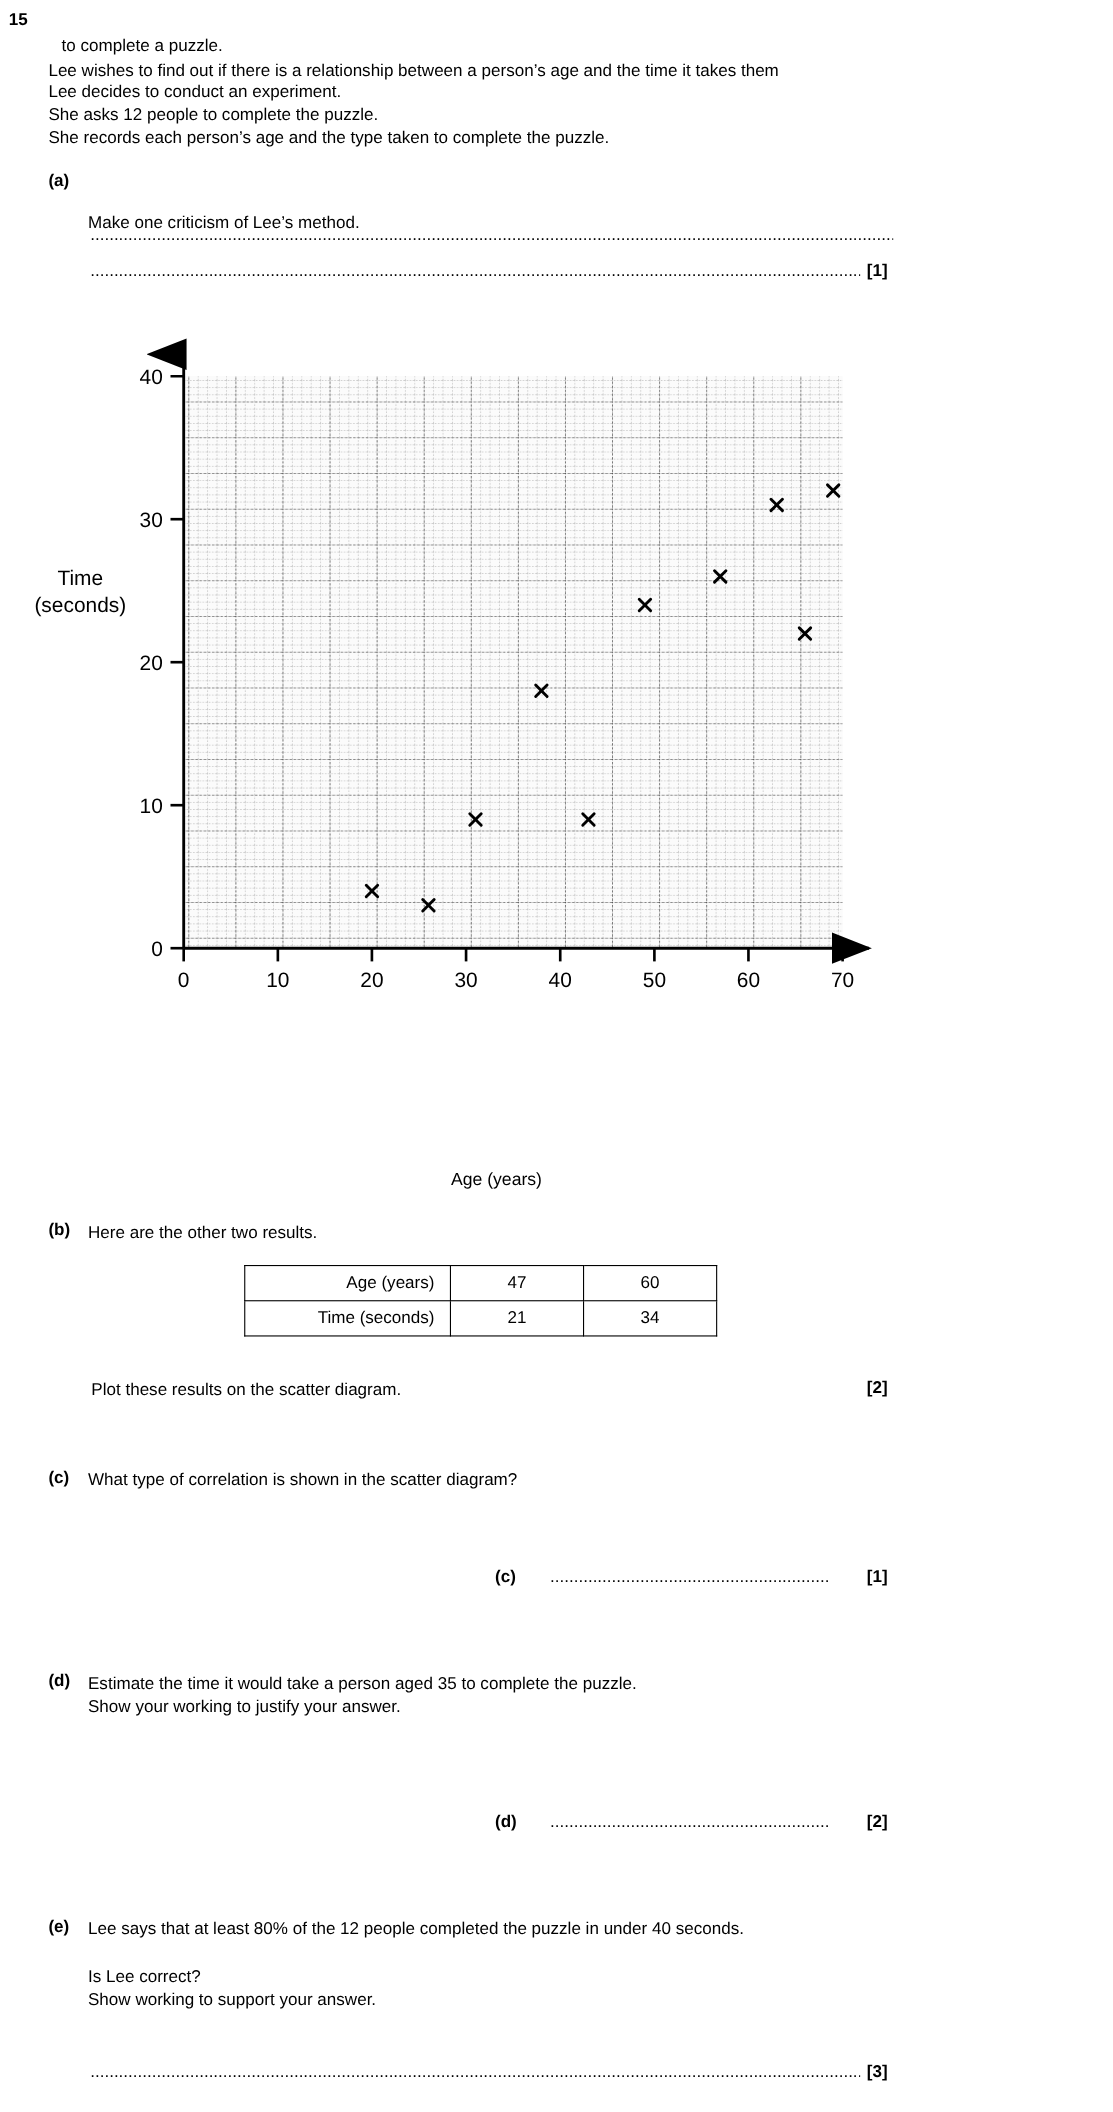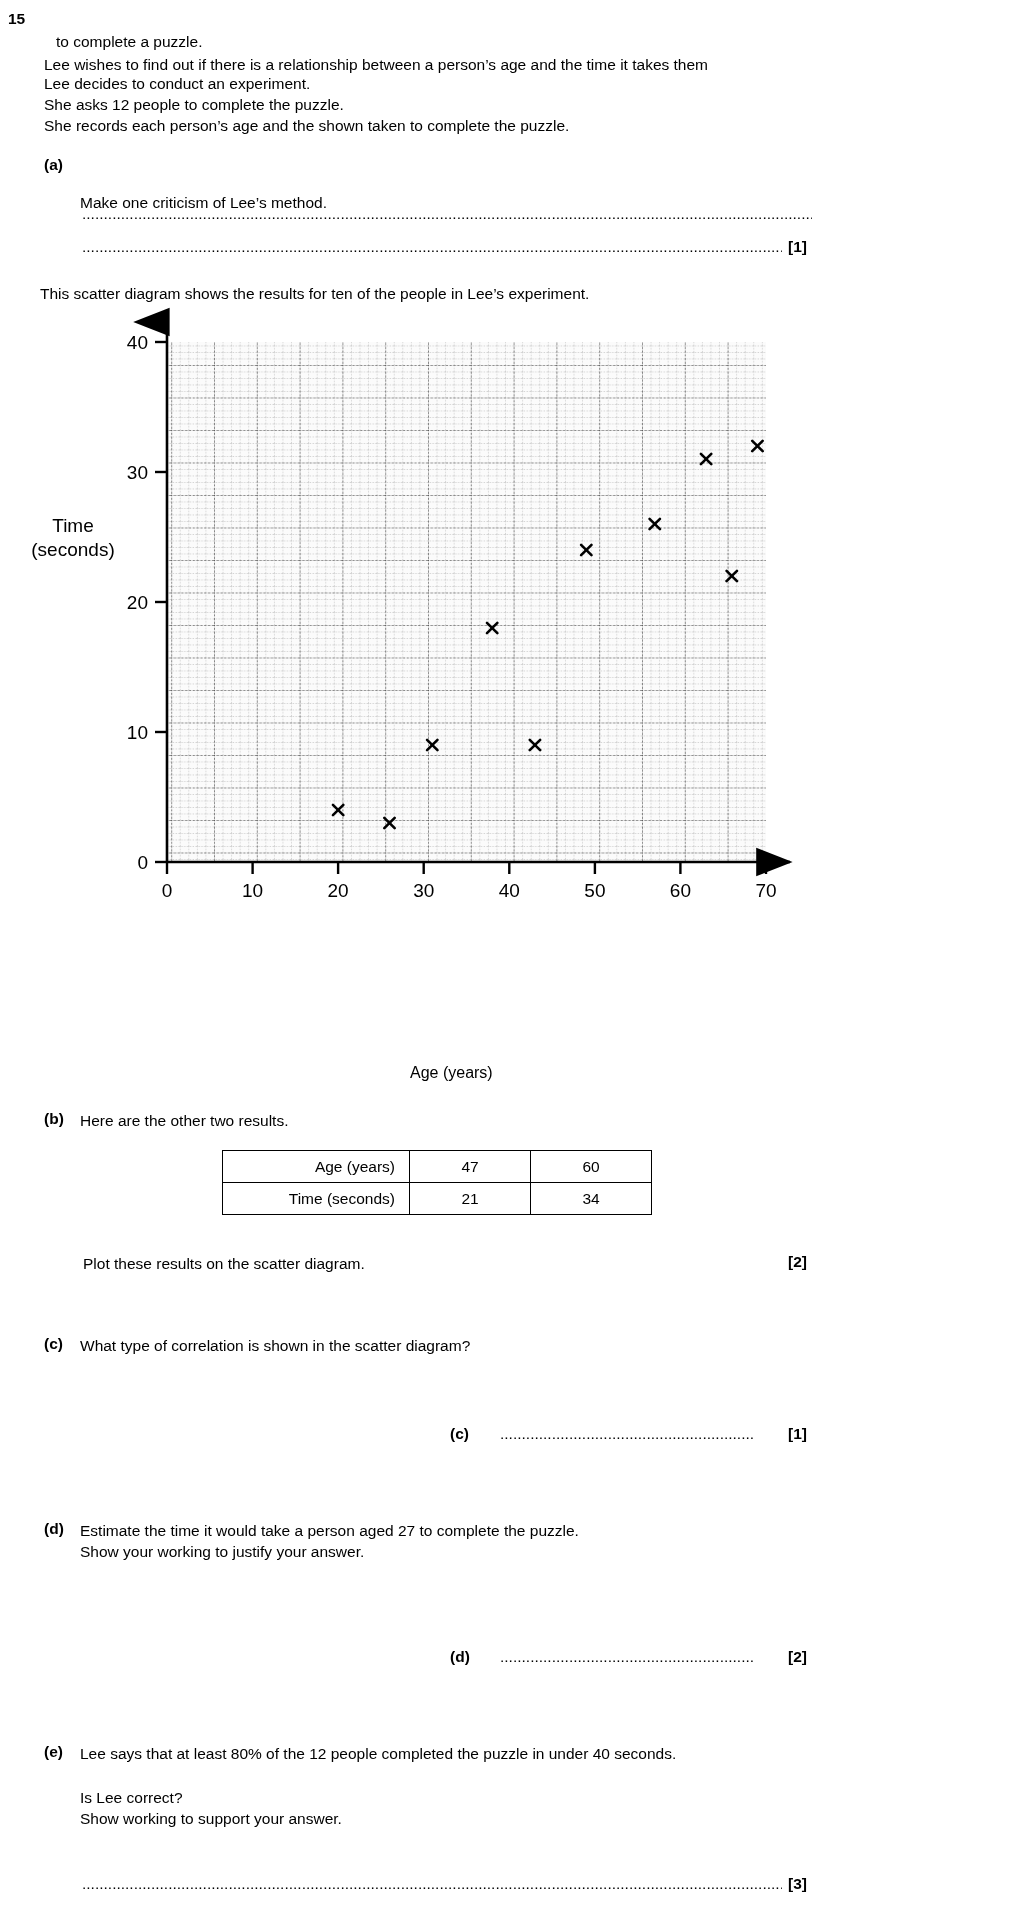--- a/index.html
+++ b/index.html
@@ -95,30 +95,29 @@
 <body>
 
 <div class="page">
 
   <div class="qnum" style="top:10px;">15</div>
   <div class="txt" style="left:44px; top:10px;margin-top:44px;">Lee wishes to find out if there is a relationship between a person’s age and the time it takes them</div>
   <div class="txt" style="left:56px; top:31px;">to complete a puzzle.</div>
 
   <div class="txt" style="left:44px; top:73px;">Lee decides to conduct an experiment.</div>
   <div class="txt" style="left:44px; top:94px;">She asks 12 people to complete the puzzle.</div>
-  <div class="txt" style="left:44px; top:115px;">She records each person’s age and the shown taken to complete the puzzle.</div>
+  <div class="txt" style="left:44px; top:115px;">She records each person’s age and the type taken to complete the puzzle.</div>
 
   <div class="plabel" style="left:44px; top:156px;">(a)</div>
   <div class="txt" style="left:80px; top:156px;margin-top:36px;">Make one criticism of Lee’s method.</div>
 
   <div class="dots" style="left:82px; top:205px; width:730px;">......................................................................................................................................................................................</div>
   <div class="dots" style="left:82px; top:238px; width:700px;">..............................................................................................................................................................................</div>
   <div class="marks" style="left:788px; top:238px;">[1]</div>
 
-  <div class="txt" style="left:40px; top:283px;">This scatter diagram shows the results for ten of the people in Lee’s experiment.</div>
 
   <div id="scatter">
     <svg width="1012" height="620" viewBox="0 0 1012 620" xmlns="http://www.w3.org/2000/svg">
       <defs>
 
         <pattern id="minorGrid" width="8.56" height="6.5" patternUnits="userSpaceOnUse">
           <path d="M 8.56 0 L 0 0 0 6.5" fill="none" stroke="#8d8d8d" stroke-width="0.7" stroke-dasharray="1.4,1.4"></path>
         </pattern>
 
         <pattern id="majorGrid" width="42.8" height="32.5" patternUnits="userSpaceOnUse">
@@ -249,21 +248,21 @@
   <div class="marks" style="left:788px; top:1253px;">[2]</div>
 
   <div class="plabel" style="left:44px; top:1335px;">(c)</div>
   <div class="txt" style="left:80px; top:1335px;text-align:right;">What type of correlation is shown in the scatter diagram?</div>
 
   <div class="plabel" style="left:450px; top:1425px;">(c)</div>
   <div class="dots" style="left:500px; top:1425px; width:278px;">...........................................................</div>
   <div class="marks" style="left:788px; top:1425px;">[1]</div>
 
   <div class="plabel" style="left:44px; top:1520px;">(d)</div>
-  <div class="txt" style="left:80px; top:1520px;">Estimate the time it would take a person aged 27 to complete the puzzle.</div>
+  <div class="txt" style="left:80px; top:1520px;">Estimate the time it would take a person aged 35 to complete the puzzle.</div>
   <div class="txt" style="left:80px; top:1541px;">Show your working to justify your answer.</div>
 
   <div class="plabel" style="left:450px; top:1648px;">(d)</div>
   <div class="dots" style="left:500px; top:1648px; width:278px;">...........................................................</div>
   <div class="marks" style="left:788px; top:1648px;">[2]</div>
 
   <div class="plabel" style="left:44px; top:1743px;">(e)</div>
   <div class="txt" style="left:80px; top:1743px;">Lee says that at least 80% of the 12 people completed the puzzle in under 40 seconds.</div>
   <div class="txt" style="left:80px; top:1787px;">Is Lee correct?</div>
   <div class="txt" style="left:80px; top:1808px;">Show working to support your answer.</div>

